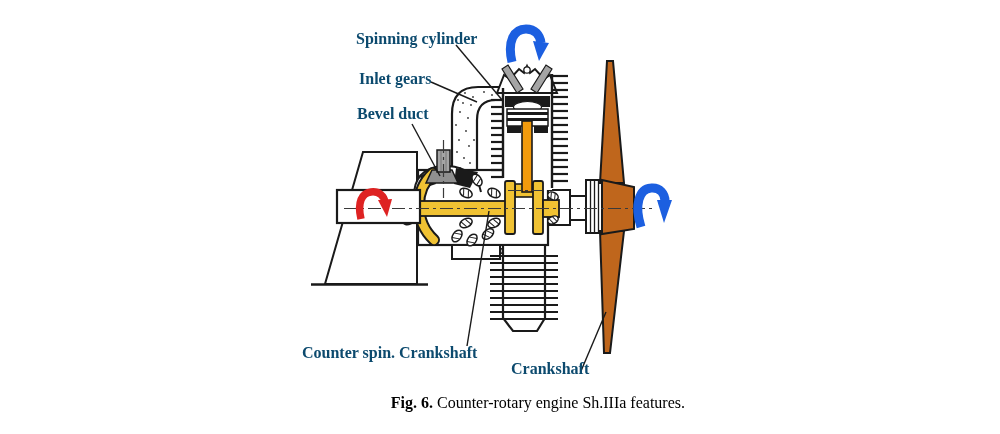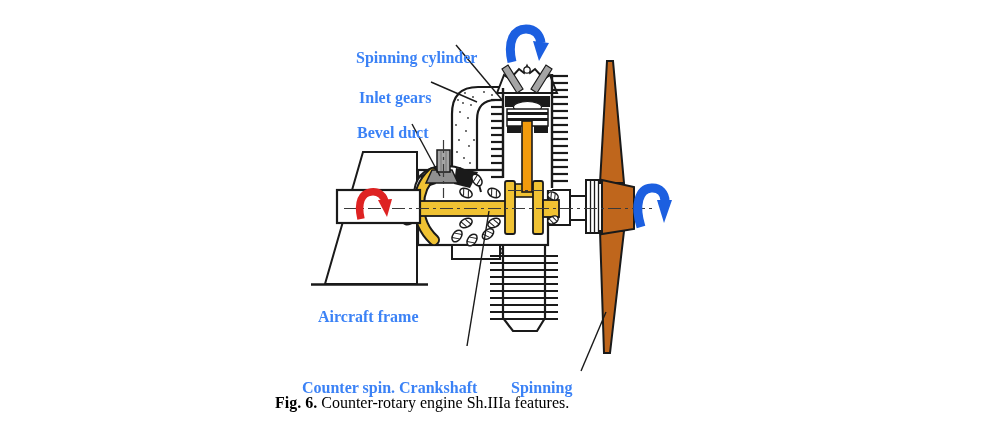--- a/index.html
+++ b/index.html
@@ -7,28 +7,27 @@
     position:relative;
     width:1000px;height:434px;
     background:var(--background,#fff);
     font-family:"Liberation Serif", serif;
     overflow:hidden;
   }
   .diagram-svg{position:absolute;left:0;top:0;width:1000px;height:434px;}
   .label{
     position:absolute;
     font:600 16px/1.15 "Liberation Serif", serif;
-    color:#3b82f6;
+    color:#0c4a6e;
     white-space:nowrap;
-    margin-top:19px;
   }
   .caption{
     position:absolute;
     left:275px;top:393px;width:410px;
-    text-align:left;
+    text-align:right;
     font:400 16px/1.2 "Liberation Serif", serif;
     color:#000;
   }
   .caption-tag{font-weight:700;}
   
   .ol{stroke:var(--outline,#1a1a1a);}
   .bearing ellipse{fill:#fff;stroke:var(--outline,#1a1a1a);stroke-width:1.5;}
   .bearing line{stroke:var(--outline,#1a1a1a);stroke-width:1;}
   .fin{stroke:var(--outline,#1a1a1a);stroke-width:2.2;}
   .leader{stroke:var(--outline,#1a1a1a);stroke-width:1.4;}
@@ -272,21 +271,20 @@
     <line class="leader" x1="456" y1="45" x2="503" y2="101"></line>
     <line class="leader" x1="431" y1="82" x2="477" y2="102"></line>
     <line class="leader" x1="412" y1="124" x2="440" y2="176"></line>
     <line class="leader" x1="467" y1="346" x2="489" y2="211"></line>
     <line class="leader" x1="581" y1="371" x2="606" y2="312"></line>
   </svg>
 
   <div class="label" style="left:356px;top:30px">Spinning cylinder</div>
   <div class="label" style="left:359px;top:70px">Inlet gears</div>
   <div class="label" style="left:357px;top:105px">Bevel duct</div>
-  <div class="label" style="left:318px;top:289px">Aircraft frame</div>
-  <div class="label" style="left:302px;top:360px">Counter spin. Crankshaft</div>
-  <div class="label" style="left:511px;top:360px">Spinning</div>
+  <div class="label" style="left:302px;top:344px">Counter spin. Crankshaft</div>
+  <div class="label" style="left:511px;top:360px">Crankshaft</div>
 
   <div class="caption">
     <span class="caption-tag">Fig. 6.</span><span> Counter-rotary engine Sh.IIIa features.</span>
   </div>
 
 </div>
 
 </body></html>

